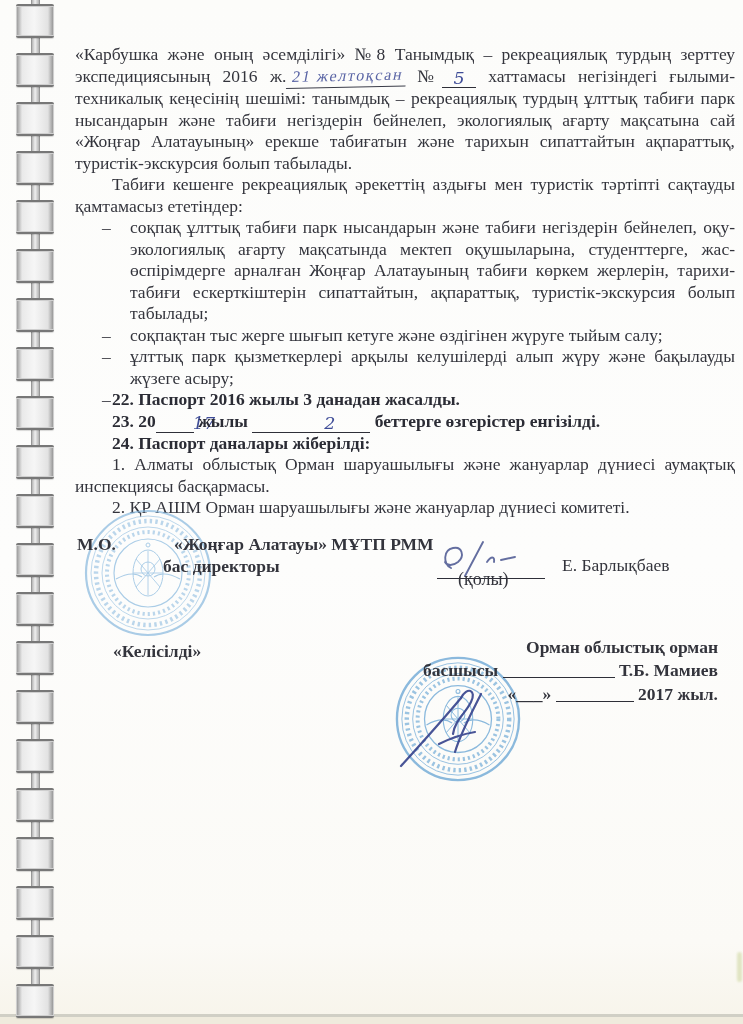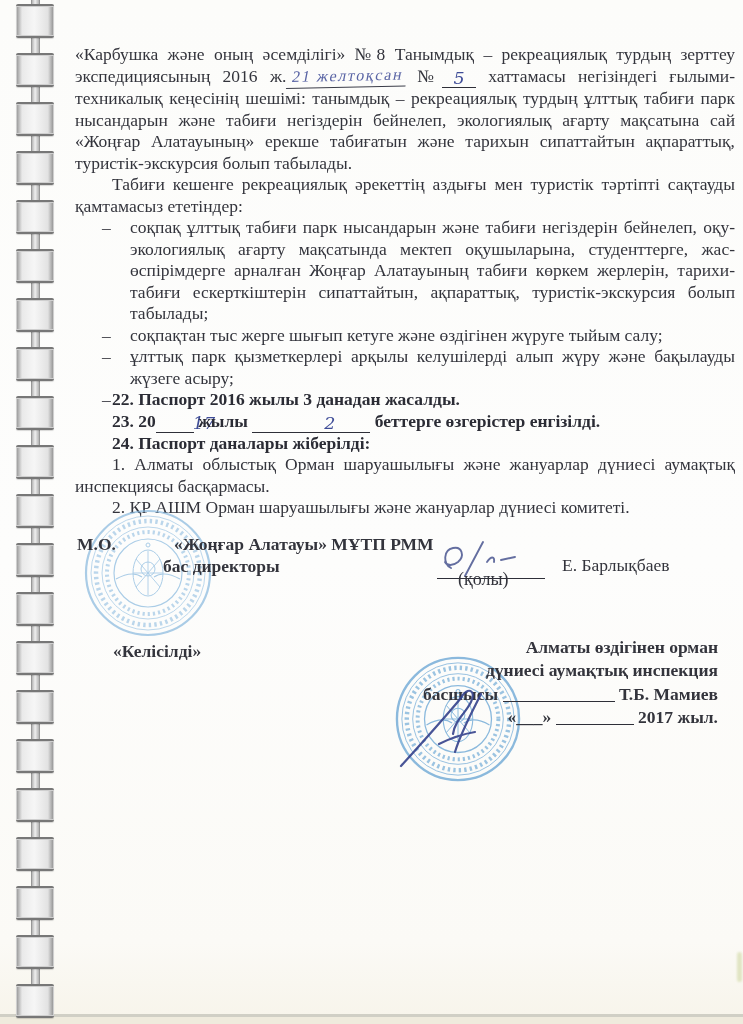--- a/index.html
+++ b/index.html
@@ -157,22 +157,21 @@
           <circle cx="66" cy="66" r="34" stroke-width="1.3"></circle>
           <ellipse cx="66" cy="66" rx="15" ry="23" stroke-width="1.1"></ellipse>
           <circle cx="66" cy="62" r="7" stroke-width="1.1"></circle>
           <path d="M66,44 V88 M54,52 L78,80 M78,52 L54,80 M51,66 H81" stroke-width="1"></path>
           <path d="M34,72 Q50,63 60,70 M98,72 Q82,63 72,70" stroke-width="1.2"></path>
           <circle cx="66" cy="38" r="2" stroke-width="1.1"></circle>
         </g>
       </svg>
       <span class="lbl">«Келісілді»</span>
       <div class="aorg">
-        <div>Алматы өздігінен орман</div>
-        <div>дүниесі аумақтық инспекция</div>
+        <div>Орман облыстық орман</div>
         <div><span>басшысы</span>
           <span class="ablank aw110"></span>
           <span>Т.Б. Мамиев</span></div>
         <div><span>«___»</span>
           <span class="ablank aw80"></span>
           <span>2017 жыл.</span></div>
       </div>
       <svg class="sig2" width="110" height="100" viewBox="0 0 110 100">
         <g fill="none" stroke="#35428c" stroke-width="2.2" stroke-linecap="round" opacity=".9">
           <path d="M6,92 C26,70 46,48 66,24"></path>

